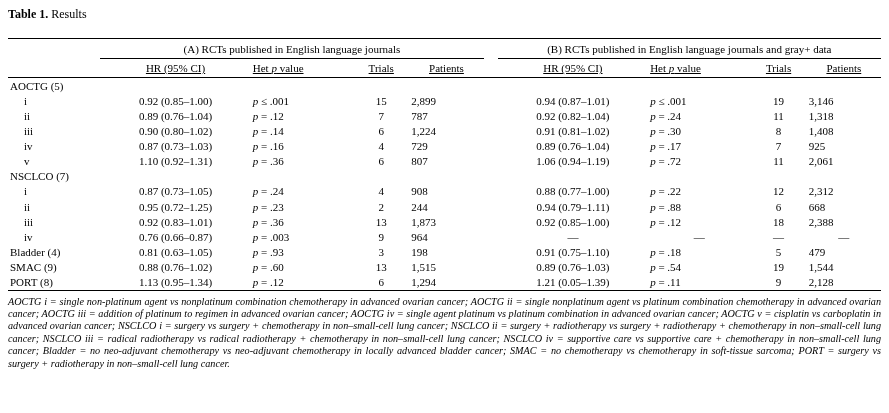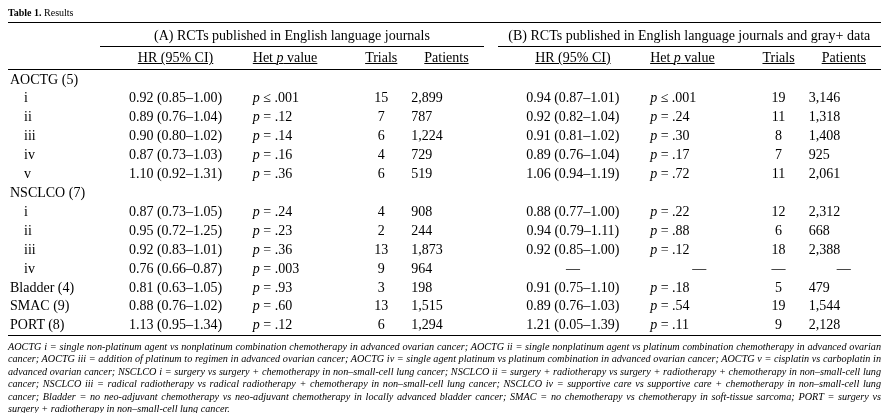--- a/index.html
+++ b/index.html
@@ -9,29 +9,29 @@
     width: 889px;
     height: 413px;
     overflow: hidden;
     font-family: "Liberation Serif", "DejaVu Serif", serif;
     color: #000;
   }
   .page {
     padding: 5px 8px 0 8px;
   }
   .title {
-    font-size: 10px;
-    margin: 2px 0 4px 0;
+    font-size: 12px;
+    margin: 2px 0 16px 0;
   }
   .tbold { font-weight: bold; }
   table {
     width: 100%;
     border-collapse: collapse;
     table-layout: fixed;
-    font-size: 14px;
+    font-size: 11px;
     border-top: 1.5px solid #000;
   }
   th { font-weight: normal; }
   th.group {
     text-align: center;
     vertical-align: bottom;
     border-bottom: 1px solid #000;
     padding: 4px 6px 2px 6px;
     line-height: 1.22;
   }
@@ -164,21 +164,21 @@
           <td class="c-hr">0.89 (0.76–1.04)</td>
           <td class="c-het"><i>p</i> = .17</td>
           <td class="c-tr">7</td>
           <td class="c-pa">925</td>
         </tr>
         <tr>
           <td class="label indent">v</td>
           <td class="c-hr">1.10 (0.92–1.31)</td>
           <td class="c-het"><i>p</i> = .36</td>
           <td class="c-tr">6</td>
-          <td class="c-pa">519</td>
+          <td class="c-pa">807</td>
           <td class="gap"></td>
           <td class="c-hr">1.06 (0.94–1.19)</td>
           <td class="c-het"><i>p</i> = .72</td>
           <td class="c-tr">11</td>
           <td class="c-pa">2,061</td>
         </tr>
         <tr>
           <td class="label">NSCLCO (7)</td>
           <td class="c-hr"></td>
           <td class="c-het"></td>

